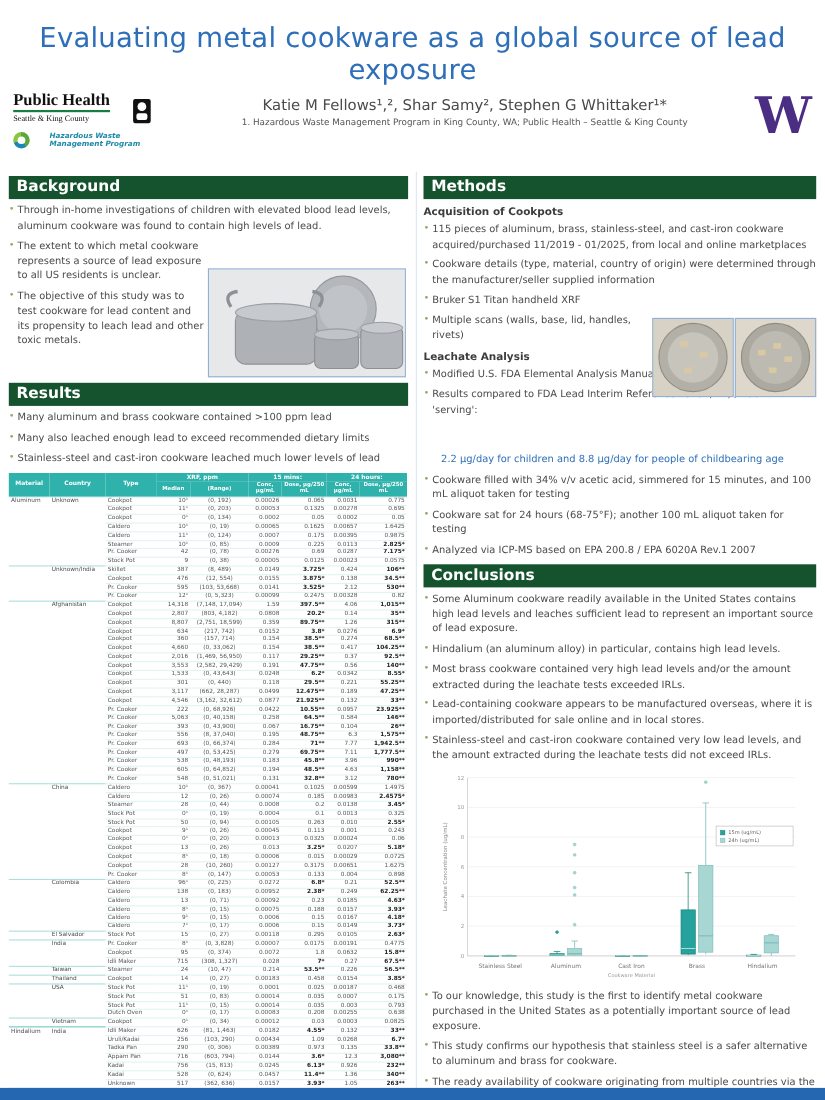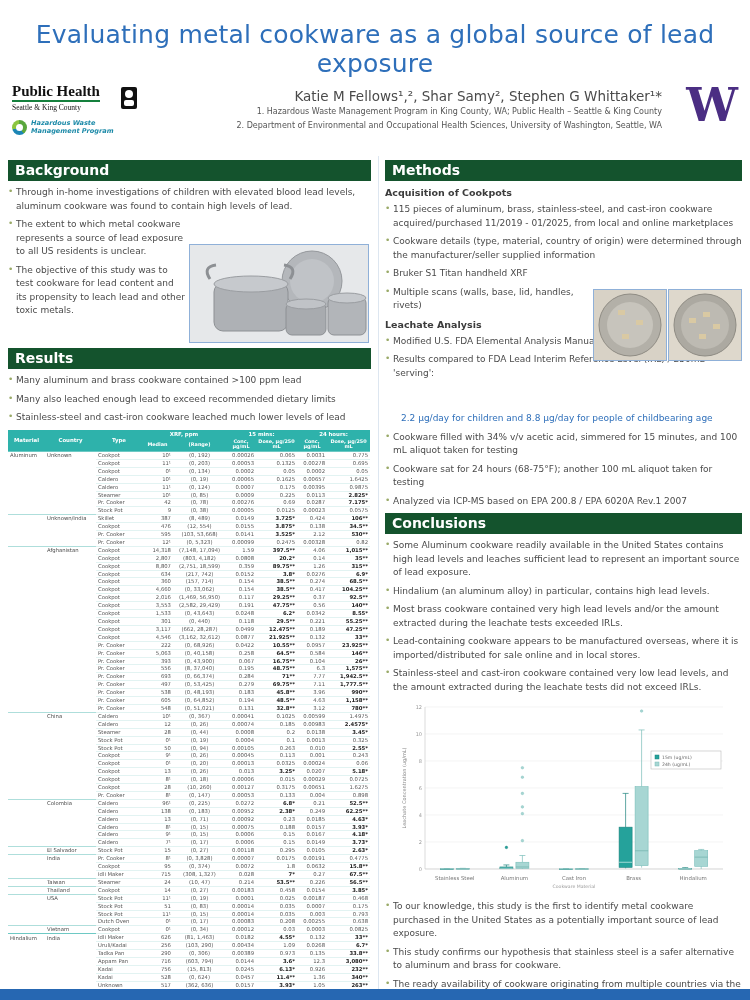--- a/index.html
+++ b/index.html
@@ -1,31 +1,31 @@
 <!DOCTYPE html>
 <html><head>
 <meta charset="utf-8">
 <style>
   html,body{margin:0;padding:0;background:#fff;}
   body{width:750px;height:1000px;position:relative;font-family:"DejaVu Sans",sans-serif;overflow:hidden;}
   .page{position:absolute;inset:0;padding:18px 8px 0 8px;box-sizing:border-box;}
   .title{font-size:25px;color:#2e6fba;text-align:center;margin:2px 0 6px 0;letter-spacing:.2px;}
   .header-row{display:flex;align-items:flex-start;margin:0 4px 6px 4px;height:66px;}
   .logos{width:165px;}
-  .ph-logo{display:flex;align-items:center;gap:21px;}
+  .ph-logo{display:flex;align-items:flex-end;gap:21px;}
   .ph-text .ph1{font-family:"Liberation Serif",serif;font-weight:bold;font-size:15px;color:#111;line-height:1;}
   .ph-text .ph2{font-family:"Liberation Serif",serif;font-size:7.5px;color:#111;border-top:2px solid #15803d;margin-top:1px;padding-top:1px;}
   .ph-icon{width:16px;height:22px;background:#111;border-radius:2px;position:relative;}
   .ph-icon:before{content:"";position:absolute;left:4px;top:3px;width:8px;height:8px;border-radius:50%;background:#fff;}
   .ph-icon:after{content:"";position:absolute;left:3px;bottom:3px;width:10px;height:6px;background:#fff;border-radius:2px;}
-  .hw-logo{display:flex;align-items:flex-start;gap:4px;margin-top:8px;}
+  .hw-logo{display:flex;align-items:flex-start;gap:18px;margin-top:8px;}
   .hw-icon{width:15px;height:15px;border-radius:50%;background:conic-gradient(#5aa73c 0 40%,#1c86b5 40% 70%,#8cc63f 70% 100%);position:relative;}
   .hw-icon:before{content:"";position:absolute;left:4px;top:4px;width:7px;height:7px;border-radius:50%;background:#fff;}
   .hw-text{font-size:6.6px;font-weight:bold;font-style:italic;color:#1c8aa8;line-height:1.15;}
-  .authors-block{flex:1;text-align:right;padding:0 6px;}
+  .authors-block{flex:1;text-align:center;padding:0 6px;}
   .authors{font-size:13.5px;color:#4a4a4a;margin-top:4px;}
   .affil{font-size:8px;color:#555;margin-top:3px;line-height:1.35;}
   .uw{width:70px;text-align:right;font-family:"DejaVu Serif",serif;font-weight:bold;font-size:46px;color:#4b2e83;line-height:.95;}
   .columns{display:flex;gap:7px;}
   .col{width:363px;}
   .col.right{border-left:1px solid #dde6f0;padding-left:6px;width:357px;}
   .bar{background:#14532d;color:#fff;font-weight:bold;font-size:14px;padding:2px 7px 3px 7px;margin:4px 0 3px 0;}
   .bullet{position:relative;padding-left:8px;margin:5px 0;font-size:9px;color:#4a4a4a;line-height:1.5;}
   .bullet .dot{position:absolute;left:0;top:-1px;color:#9aaa68;font-size:9px;}
   .sub{padding-left:16px;font-size:9px;color:#4a4a4a;line-height:1.5;margin:2px 0;}
@@ -76,21 +76,20 @@
         <div class="hw-icon"></div>
         <div class="hw-text">
           <div>Hazardous Waste</div>
           <div>Management Program</div>
         </div>
       </div>
     </div>
     <div class="authors-block">
       <div class="authors">Katie M Fellows¹,², Shar Samy², Stephen G Whittaker¹*</div>
       <div class="affil">1. Hazardous Waste Management Program in King County, WA; Public Health – Seattle &amp; King County</div>
-      <div class="affil">2. Department of Environmental and Occupational Health Sciences, University of Washington, Seattle, WA</div>
     </div>
     <div class="uw">W</div>
   </div>
 
   <div class="columns">
 
     <div class="col left">
       <div class="bar">Background</div>
       <div class="bg-wrap">
         <div id="bg-b0">

